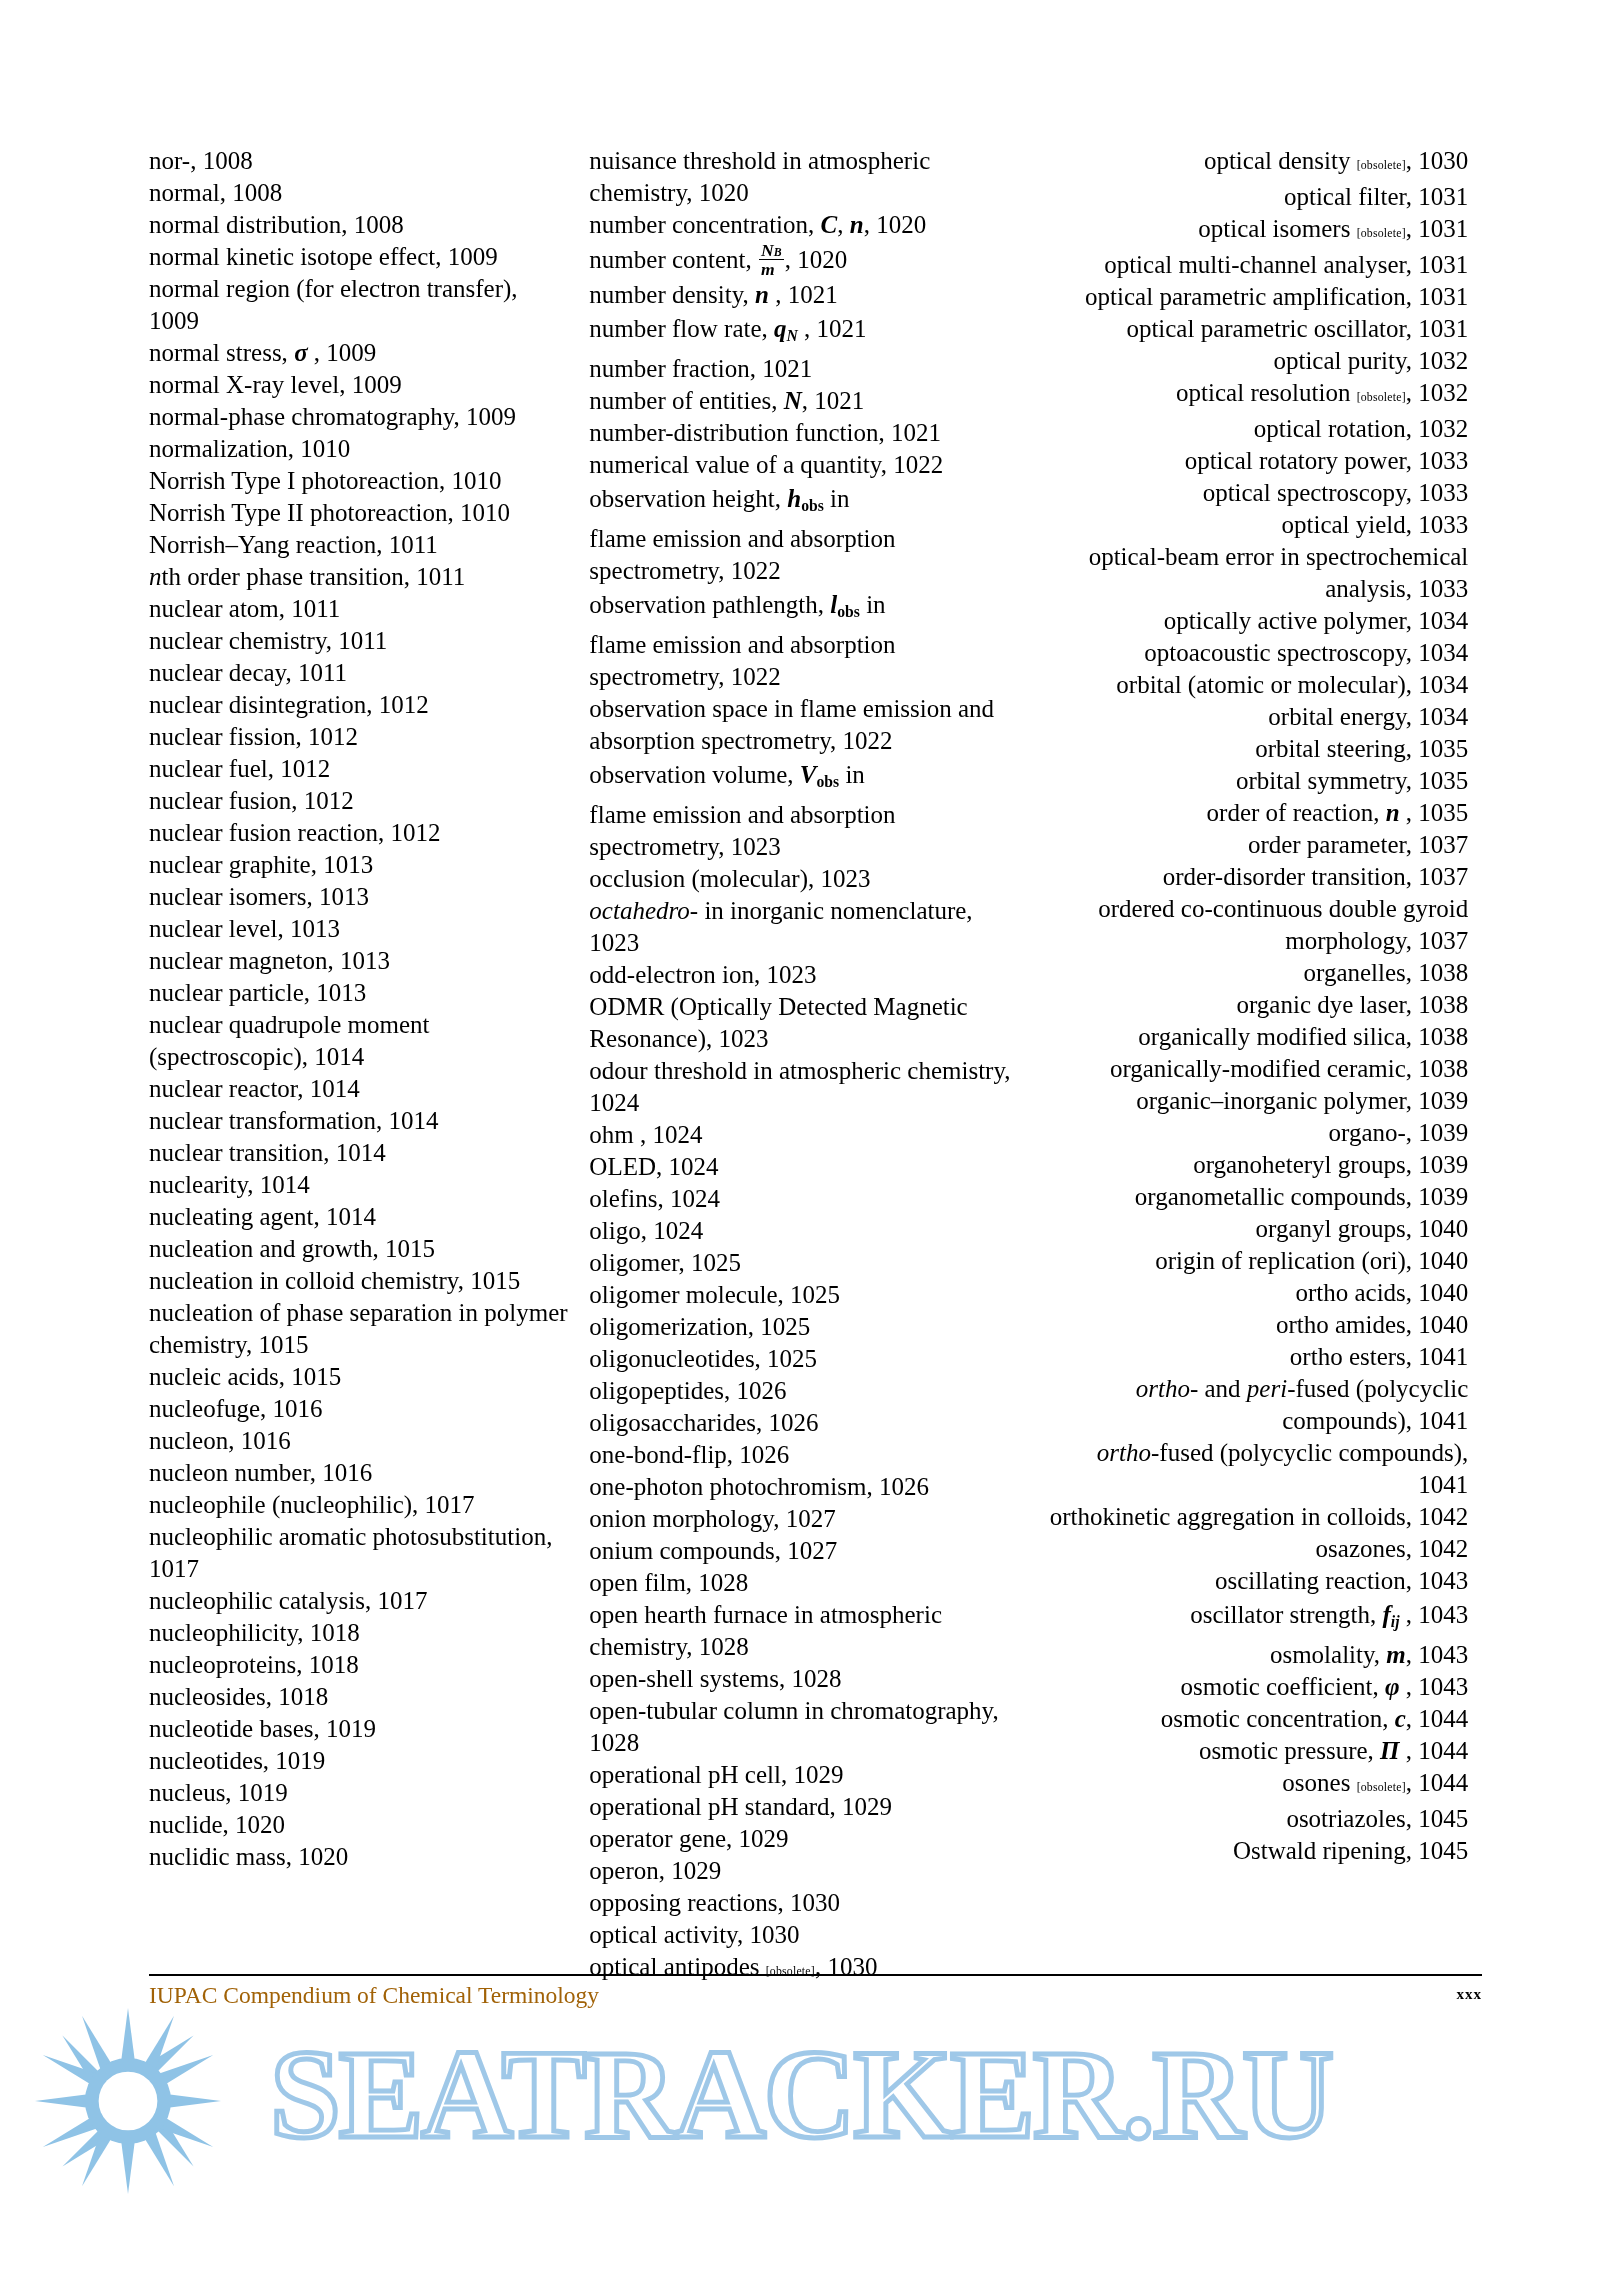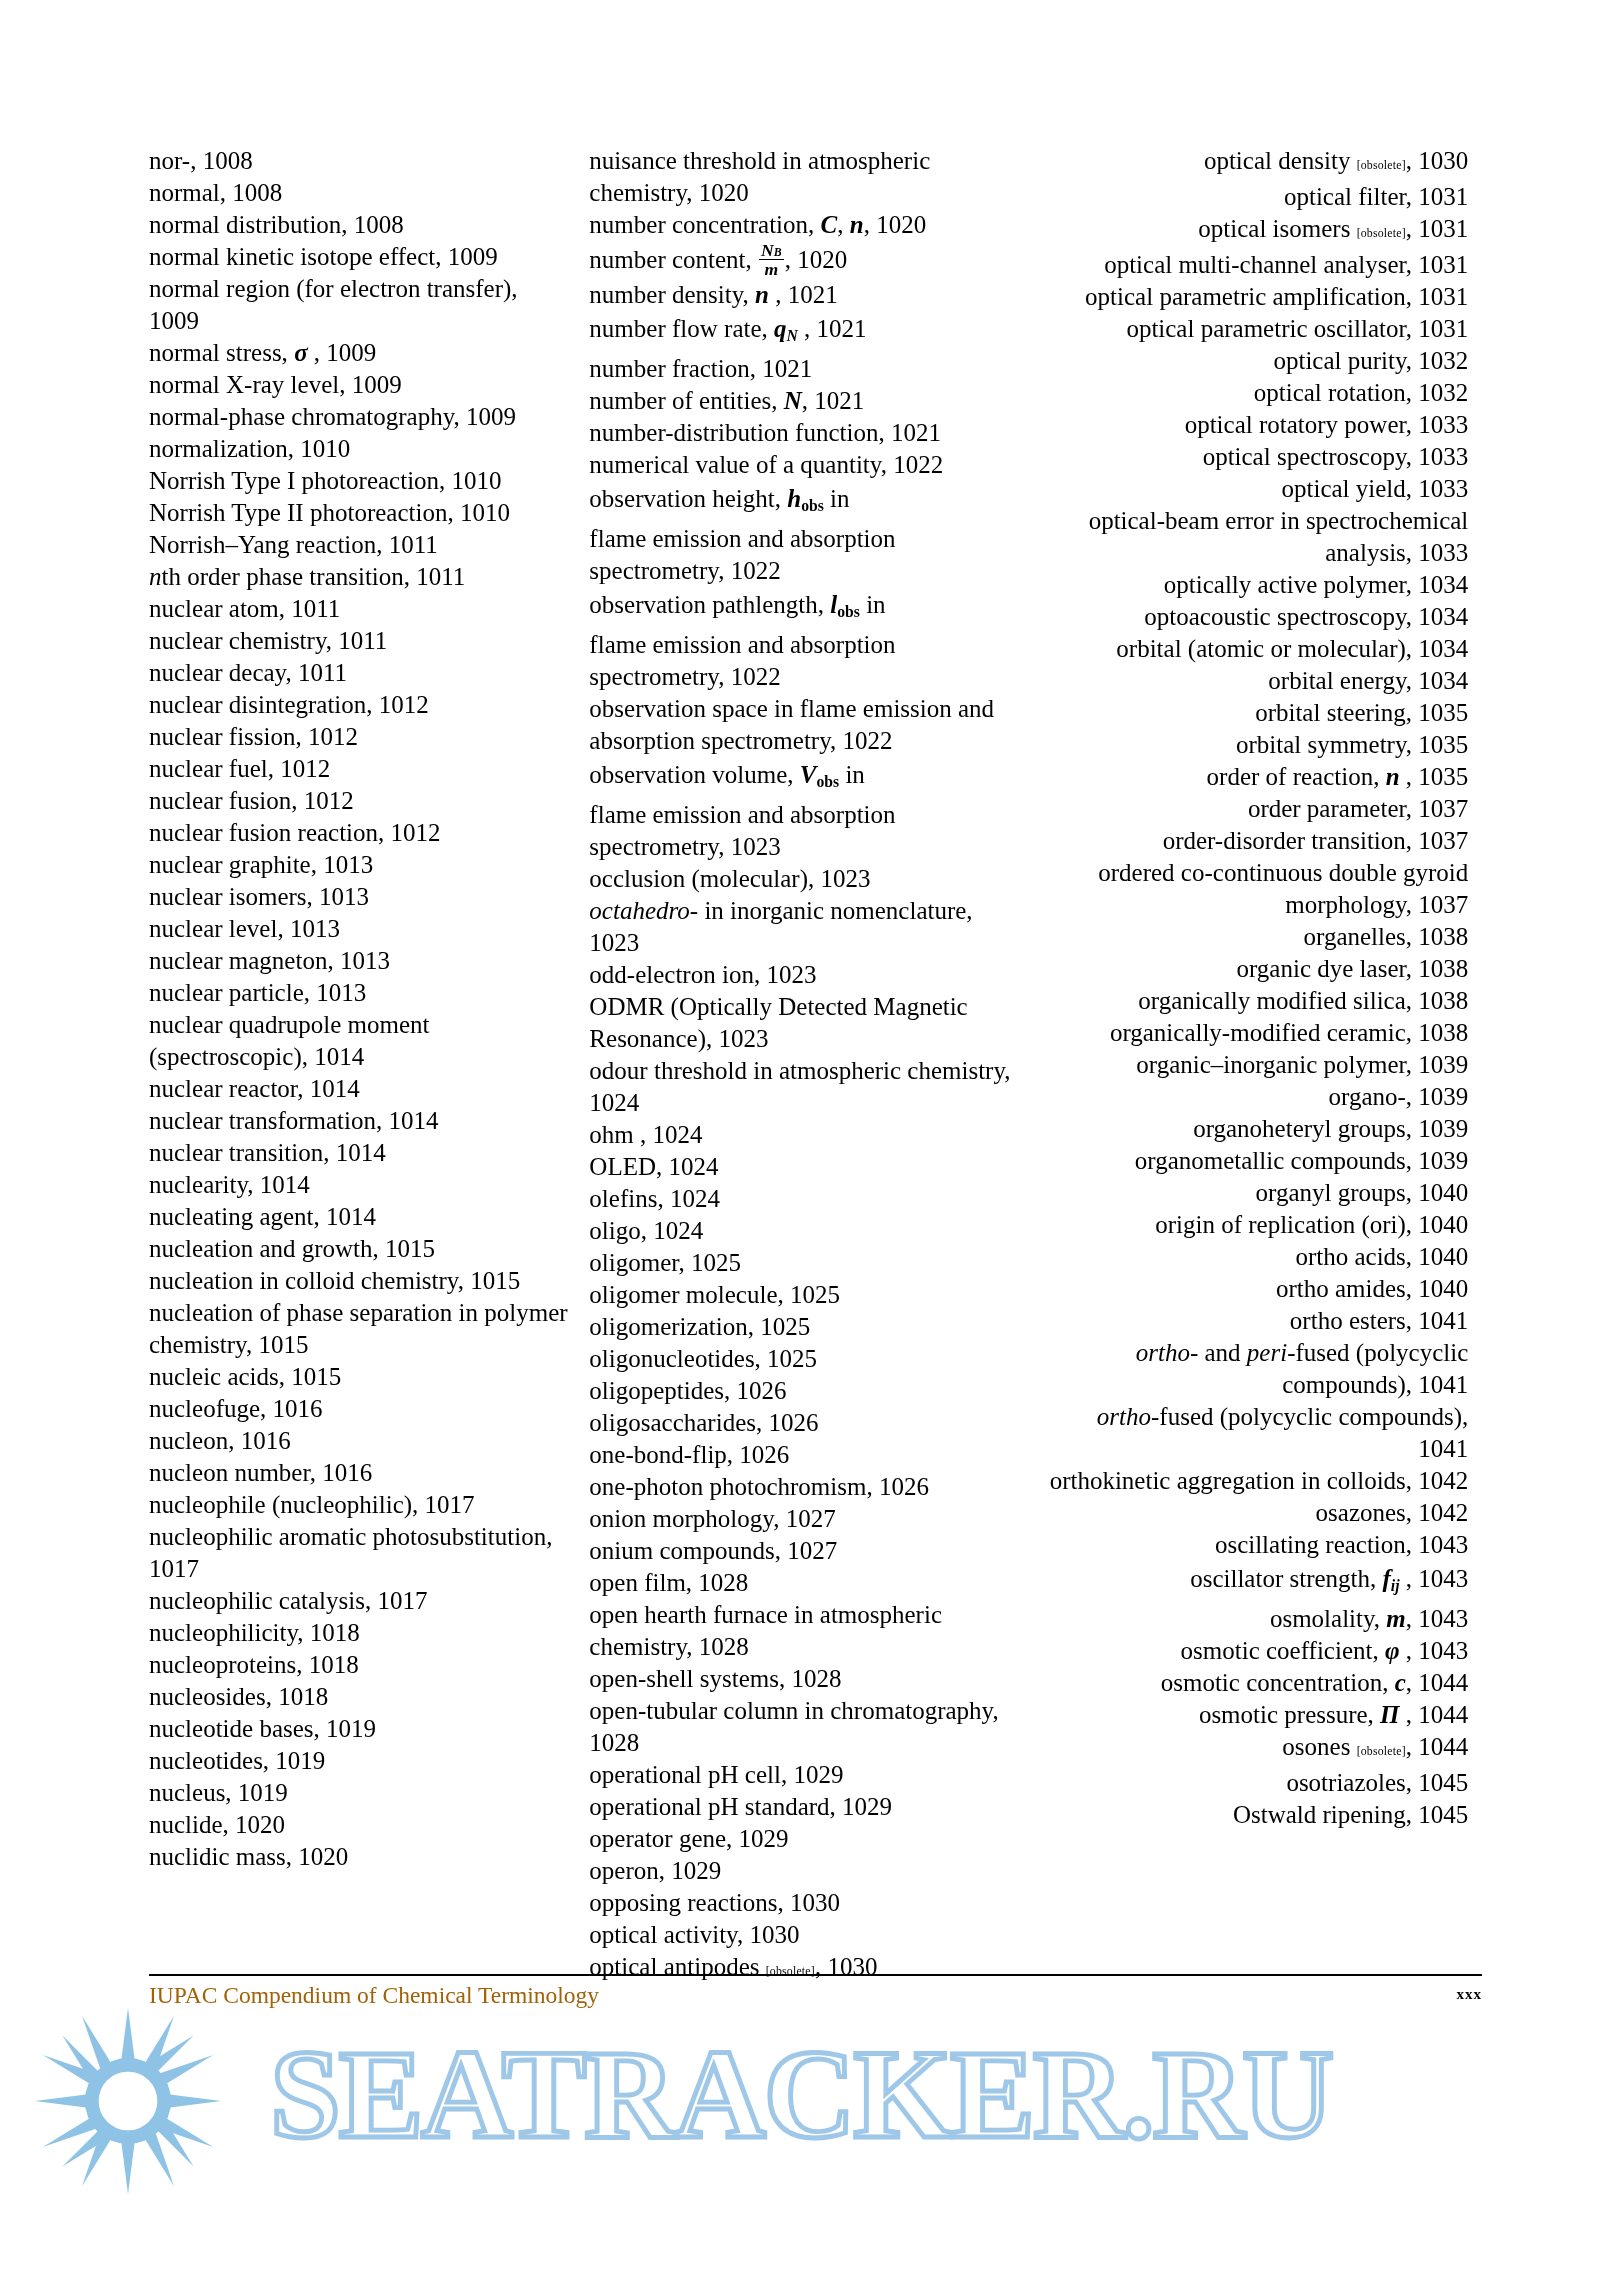--- a/index.html
+++ b/index.html
@@ -61,21 +61,21 @@
   }
   .subi {
     font-size: 15.7px;
     vertical-align: -0.25em;
     font-weight: bold;
     font-style: italic;
   }
   .frac {
     display: inline-block;
     vertical-align: -0.45em;
-    text-align: center;
+    text-align: left;
     font-size: 17.6px;
     line-height: 1.05;
     font-weight: bold;
     font-style: italic;
     margin: 0 1px;
   }
   .frac .num { display: block; border-bottom: 1.4px solid #000; padding: 0 2px; }
   .frac .den { display: block; padding: 0 2px; }
 
   
@@ -245,20 +245,21 @@
     </div>
 
     <div class="col c3">
       <p class="entry">optical density <span class="small">[obsolete]</span>, 1030</p>
       <p class="entry">optical filter, 1031</p>
       <p class="entry">optical isomers <span class="small">[obsolete]</span>, 1031</p>
       <p class="entry">optical multi-channel analyser, 1031</p>
       <p class="entry">optical parametric amplification, 1031</p>
       <p class="entry">optical parametric oscillator, 1031</p>
       <p class="entry">optical purity, 1032</p>
+      <p class="entry">optical resolution <span class="small">[obsolete]</span>, 1032</p>
       <p class="entry">optical rotation, 1032</p>
       <p class="entry">optical rotatory power, 1033</p>
       <p class="entry">optical spectroscopy, 1033</p>
       <p class="entry">optical yield, 1033</p>
       <p class="entry">optical-beam error in spectrochemical analysis, 1033</p>
       <p class="entry">optically active polymer, 1034</p>
       <p class="entry">optoacoustic spectroscopy, 1034</p>
       <p class="entry">orbital (atomic or molecular), 1034</p>
       <p class="entry">orbital energy, 1034</p>
       <p class="entry">orbital steering, 1035</p>

